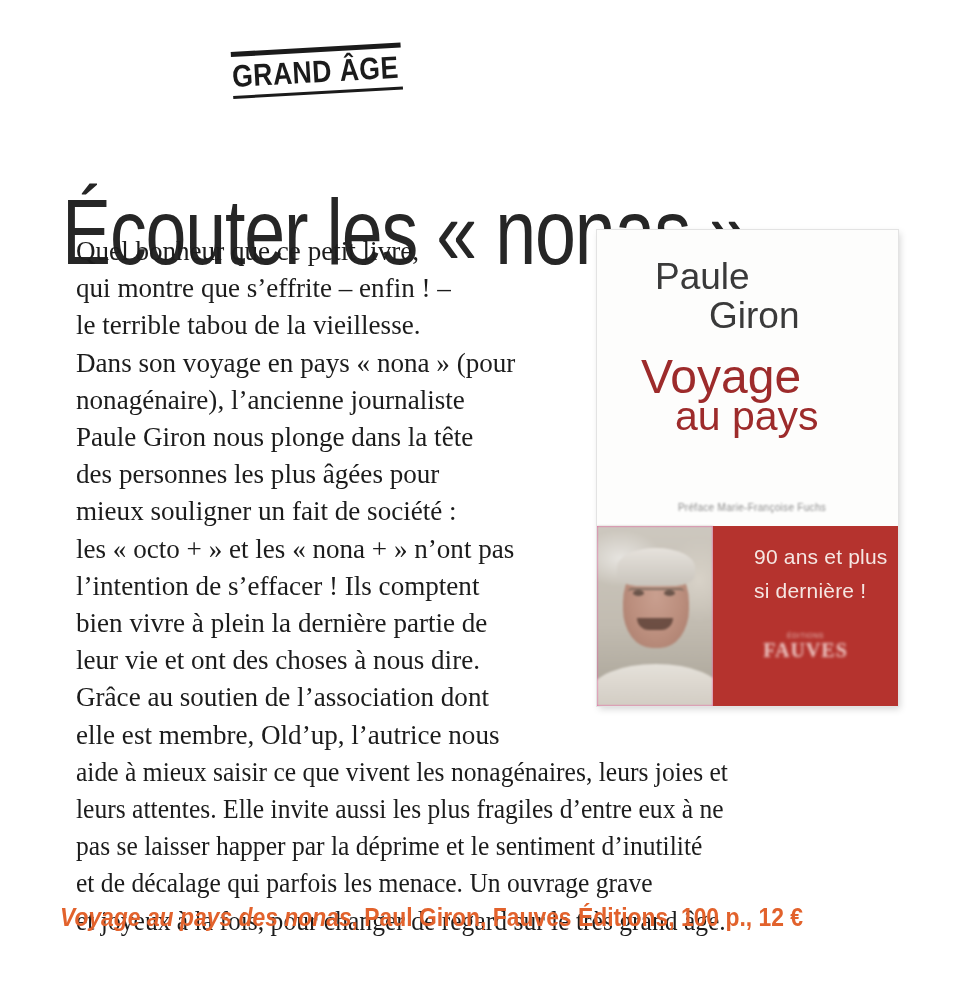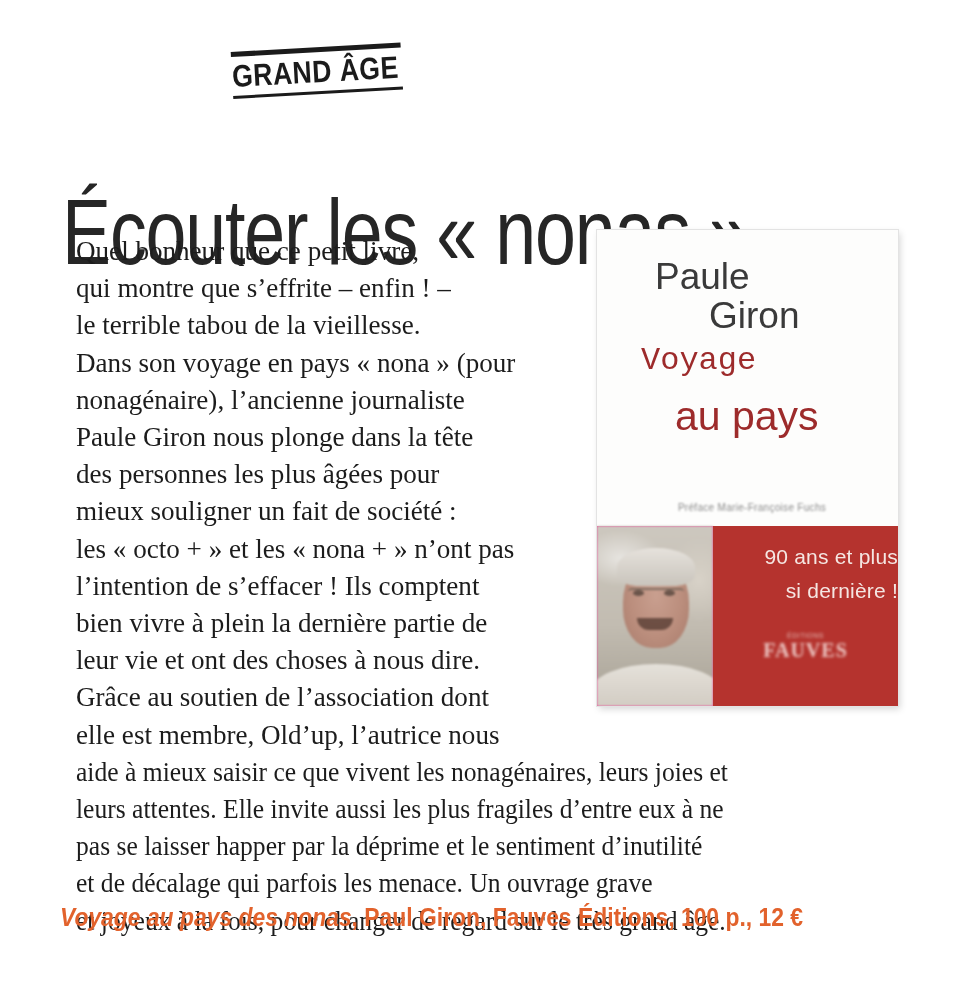--- a/index.html
+++ b/index.html
@@ -93,21 +93,21 @@
     filter: blur(0.5px);
   }
   .cov-author.l1 { left: 58px; top: 26px; }
   .cov-author.l2 { left: 112px; top: 65px; }
   .cov-title {
     font-family: "Liberation Sans", sans-serif;
     color: #9d2b2b;
     position: absolute;
     filter: blur(0.55px);
   }
-  .cov-title.t1 { left: 44px; top: 106px; font-size: 32px; line-height: 50px; font-family: Liberation Mono, monospace; }
+  .cov-title.t1 { left: 44px; top: 122px; font-size: 48px; line-height: 50px; }
   .cov-title.t2 { left: 78px; top: 165px; font-size: 41px; line-height: 43px; }
   .cov-title.t3 { left: 30px; top: 210px; font-size: 41px; line-height: 43px; }
   .cov-preface {
     position: absolute;
     left: 50px;
     top: 272px;
     width: 210px;
     text-align: center;
     font-family: "Liberation Sans", sans-serif;
     font-size: 10px;
@@ -201,23 +201,24 @@
     flex: 1;
     background: #b5332e;
     position: relative;
     filter: blur(0.35px);
   }
   .band-line {
     font-family: "Liberation Sans", sans-serif;
     color: #f5e6e2;
     position: absolute;
     width: 100%;
-    text-align: right;
+    text-align: left;
     font-size: 21px;
     letter-spacing: 0.2px;
+    padding-left: 41px;
   }
   .band-line.b1 { top: 19px; }
   .band-line.b2 { top: 53px; }
   #cover-logo {
     position: absolute;
     left: 50%;
     transform: translateX(-50%);
     top: 106px;
     width: 104px;
     text-align: center;

